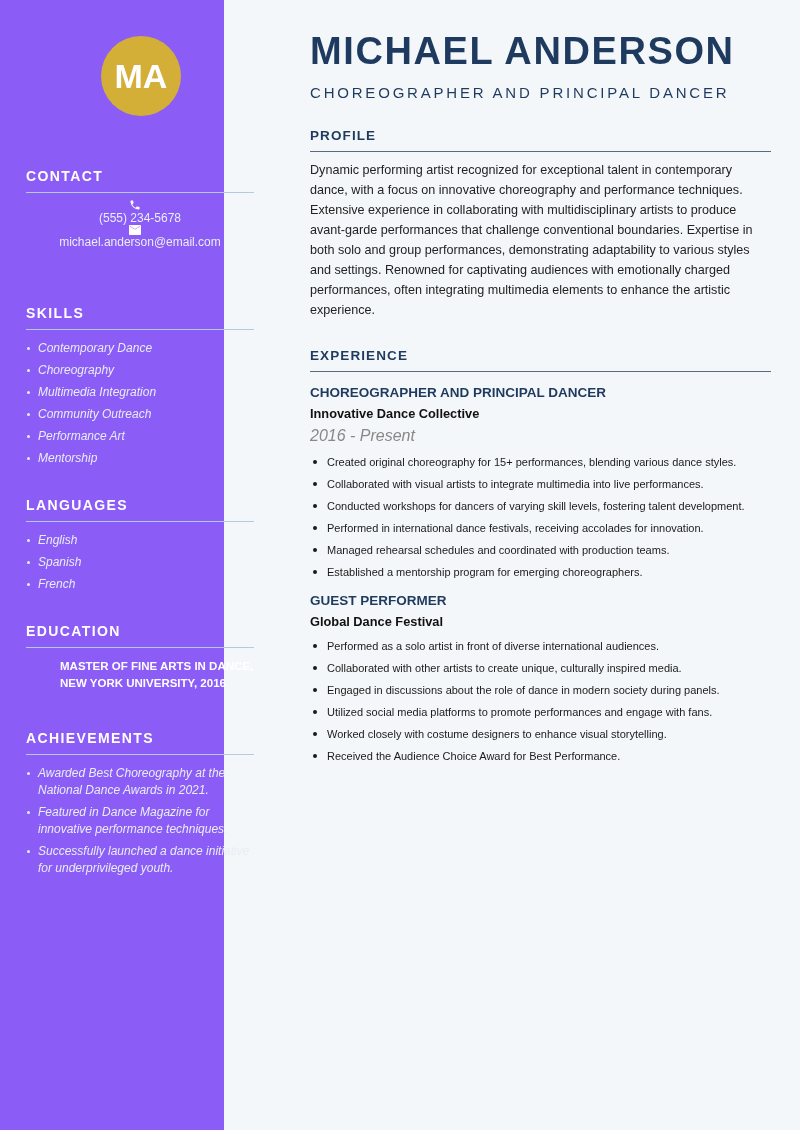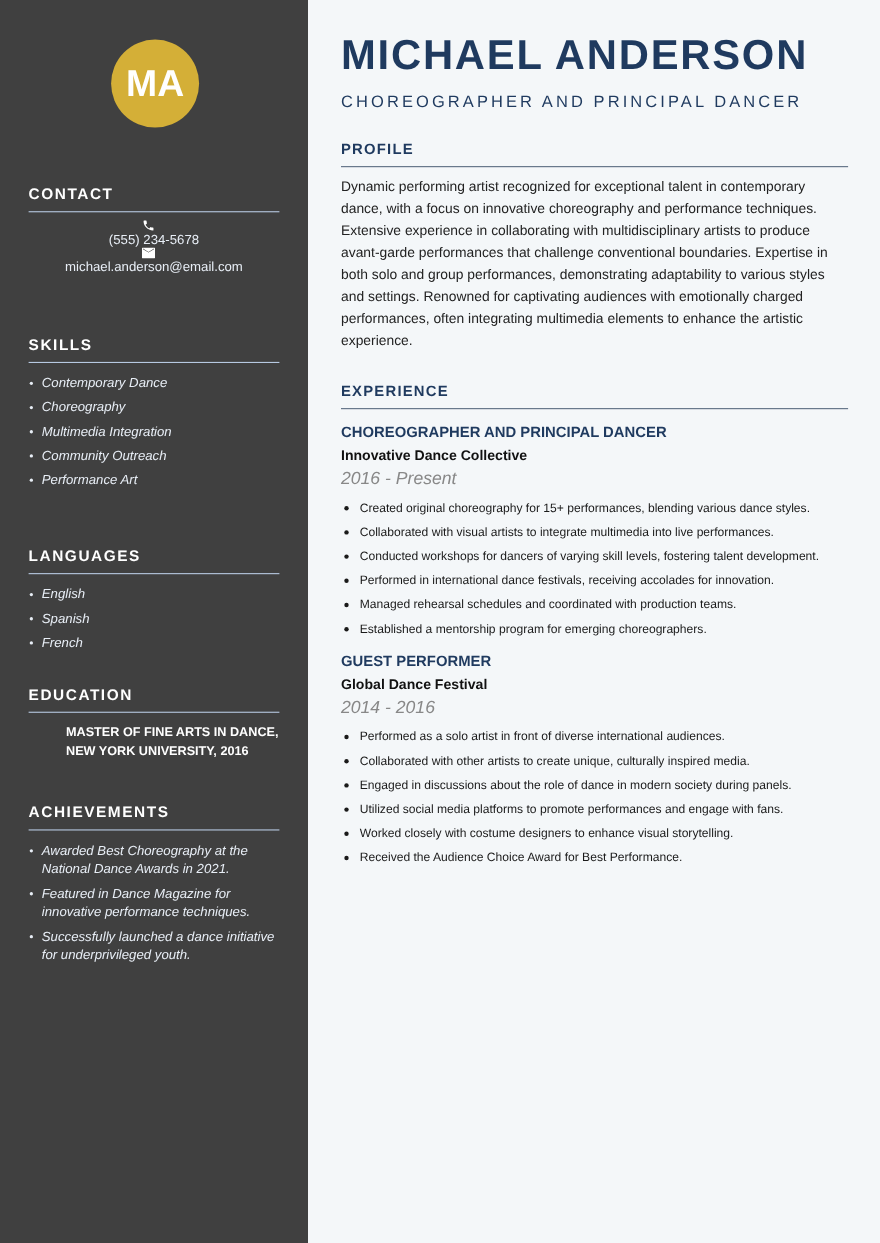--- a/index.html
+++ b/index.html
@@ -1,18 +1,18 @@
 <!DOCTYPE html>
 <html><head>
 <meta charset="utf-8">
 <style>
   * { margin: 0; padding: 0; box-sizing: border-box; }
   html, body { width: 800px; height: 1130px; overflow: hidden; }
   body { font-family: "Liberation Sans", "DejaVu Sans", sans-serif; background: #f4f7f9; position: relative; }
-  .sidebar { position: absolute; left: 0; top: 0; width: 280px; height: 1130px; background: #404040; color: #ffffff; padding: 2px 26px; }
+  .sidebar { position: absolute; left: 0; top: 0; width: 224px; height: 1130px; background: #8b5cf6; color: #ffffff; padding: 2px 26px; }
   .avatar { position: absolute; left: 101px; top: 36px; width: 80px; height: 80px; border-radius: 50%; background: #d4af37; display: flex; align-items: center; justify-content: center; }
   .avatar span { font-weight: bold; font-size: 34px; color: #ffffff; letter-spacing: 0px; }
   .side-section { position: absolute; left: 26px; width: 228px; }
   .side-title { font-size: 14px; font-weight: bold; letter-spacing: 1.4px; color: #ffffff; padding-bottom: 8px; border-bottom: 1.5px solid #b7c9e2; }
   .contact-row { display: flex; align-items: center; font-size: 12px; color: #e8eef6; height: 26px; flex-direction: column; }
   .contact-row .ic { width: 22px; display: inline-flex; align-items: center; }
   .side-list { list-style: none; margin-top: 10px; }
   .side-list li { font-size: 12px; color: #e8eef6; line-height: 17px; margin-bottom: 5px; padding-left: 12px; position: relative; font-style: italic; }
   .side-list li::before { content: ""; position: absolute; left: 1px; top: 7px; width: 3px; height: 3px; background: #e8eef6; border-radius: 50%; }
   .edu-text { font-size: 11.5px; font-weight: bold; color: #ffffff; line-height: 17px; margin-top: 10px; margin-left: 34px; }
@@ -61,20 +61,21 @@
   </section>
 
   <section class="side-section" style="top:305px;">
     <div class="side-title">SKILLS</div>
     <ul class="side-list">
       <li>Contemporary Dance</li>
       <li>Choreography</li>
       <li>Multimedia Integration</li>
       <li>Community Outreach</li>
       <li>Performance Art</li>
+      <li>Mentorship</li>
     </ul>
   </section>
 
   <section class="side-section" style="top:497px;">
     <div class="side-title">LANGUAGES</div>
     <ul class="side-list">
       <li>English</li>
       <li>Spanish</li>
       <li>French</li>
     </ul>
@@ -117,21 +118,20 @@
         <li>Conducted workshops for dancers of varying skill levels, fostering talent development.</li>
         <li>Performed in international dance festivals, receiving accolades for innovation.</li>
         <li>Managed rehearsal schedules and coordinated with production teams.</li>
         <li>Established a mentorship program for emerging choreographers.</li>
       </ul>
     </div>
 
     <div style="margin-top:12px;">
       <div class="job-role">GUEST PERFORMER</div>
       <div class="job-company">Global Dance Festival</div>
-      <div class="job-dates">2014 - 2016</div>
       <ul class="job-list">
         <li>Performed as a solo artist in front of diverse international audiences.</li>
         <li>Collaborated with other artists to create unique, culturally inspired media.</li>
         <li>Engaged in discussions about the role of dance in modern society during panels.</li>
         <li>Utilized social media platforms to promote performances and engage with fans.</li>
         <li>Worked closely with costume designers to enhance visual storytelling.</li>
         <li>Received the Audience Choice Award for Best Performance.</li>
       </ul>
     </div>
   </section>

